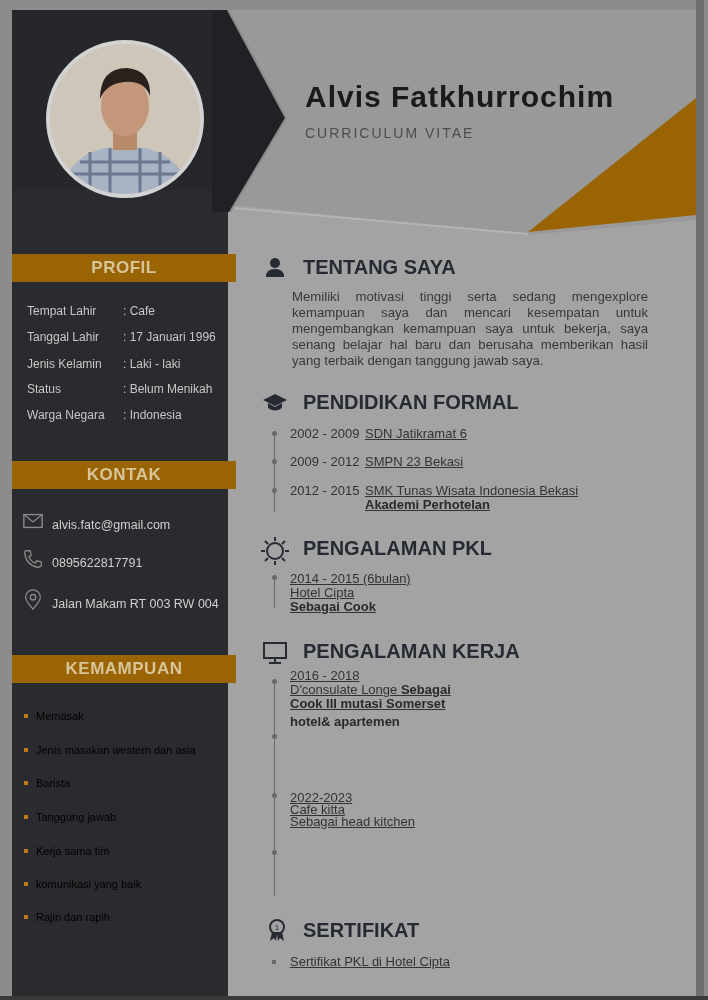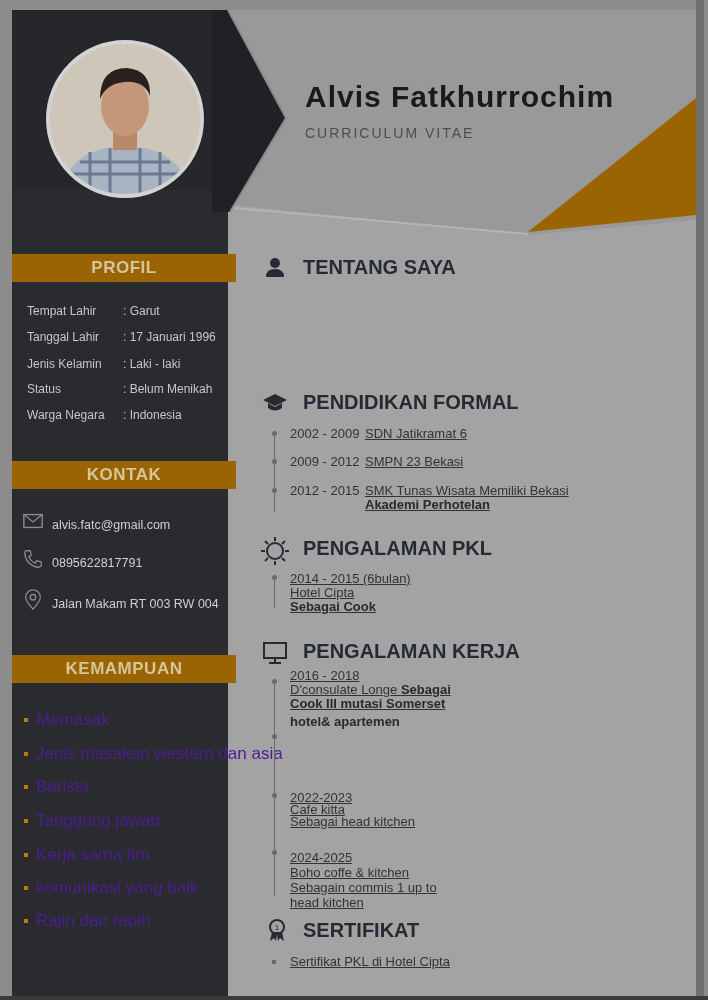--- a/index.html
+++ b/index.html
@@ -33,21 +33,21 @@
 
   .band {
     position: absolute; left: 0; width: 224px; height: 28px; background: #9a6402;
     color: #d6c49a; font-weight: bold; font-size: 17px; text-align: center; line-height: 28px; letter-spacing: 0.5px;
   }
 
   .profile-row { position: absolute; left: 15px; font-size: 12px; color: #c7c7c7; white-space: nowrap; }
   .profile-row .k { display: inline-block; width: 96px; }
   .contact-row { position: absolute; left: 10px; font-size: 12.5px; color: #cfcfcf; white-space: nowrap; display: flex; align-items: flex-end; }
   .contact-row svg { width: 22px; height: 22px; margin-right: 8px; }
-  .skill { position: absolute; left: 12px; font-size: 17px; color: #4c1d95; white-space: nowrap; display: flex; align-items: center; }
+  .skill { position: absolute; left: 12px; font-size: 11px; color: #000000; white-space: nowrap; display: flex; align-items: center; }
   .skill .dot { width: 4px; height: 4px; background: #c07a10; margin-right: 8px; }
 
   .sec-title { position: absolute; font-size: 20px; font-weight: bold; color: #262a33; white-space: nowrap; }
   .sec-icon { position: absolute; width: 26px; height: 26px; }
 
   .about {
     position: absolute; left: 280px; top: 279px; width: 356px; font-size: 13.2px; line-height: 16px; color: #383838;
     text-align: justify;
   }
 
@@ -86,21 +86,21 @@
       <rect x="63" y="84" width="24" height="22" fill="#b88a6a"></rect>
       <ellipse cx="75" cy="62" rx="24" ry="30" fill="#c4967a"></ellipse>
       <path d="M50,55 Q50,24 77,24 Q101,26 100,52 Q94,36 74,38 Q56,40 50,55 Z" fill="#2a211c"></path>
     </svg>
   </div>
 
   <div class="name">Alvis Fatkhurrochim</div>
   <div class="subtitle">CURRICULUM VITAE</div>
 
   <div class="band" style="top:244px">PROFIL</div>
-  <div class="profile-row" style="top:294px"><span class="k">Tempat Lahir</span><span>: Garut</span></div>
+  <div class="profile-row" style="top:294px"><span class="k">Tempat Lahir</span><span>: Cafe</span></div>
   <div class="profile-row" style="top:320px"><span class="k">Tanggal Lahir</span><span>: 17 Januari 1996</span></div>
   <div class="profile-row" style="top:347px"><span class="k">Jenis Kelamin</span><span>: Laki - laki</span></div>
   <div class="profile-row" style="top:372px"><span class="k">Status</span><span>: Belum Menikah</span></div>
   <div class="profile-row" style="top:398px"><span class="k">Warga Negara</span><span>: Indonesia</span></div>
 
   <div class="band" style="top:451px">KONTAK</div>
   <div class="contact-row" style="top:500px">
     <svg viewBox="0 0 24 24">
         <rect x="2" y="5" width="20" height="14" fill="none" stroke="#8a8a8a" stroke-width="1.5"></rect>
         <polyline points="2,5 12,13 22,5" fill="none" stroke="#8a8a8a" stroke-width="1.5"></polyline>
@@ -149,33 +149,34 @@
   <div class="skill" style="top:901px">
       <span class="dot"></span>
       <span>Rajin dan rapih</span>
     </div>
 
   <svg class="sec-icon" style="left:250px;top:245px" viewBox="0 0 26 26">
       <circle cx="13" cy="8" r="5" fill="#262a33"></circle>
       <path d="M4,22 Q4,14 13,14 Q22,14 22,22 Z" fill="#262a33"></path>
     </svg>
   <div class="sec-title" style="left:291px;top:246px">TENTANG SAYA</div>
+  <div class="about">Memiliki motivasi tinggi serta sedang mengexplore kemampuan saya dan mencari kesempatan untuk mengembangkan kemampuan saya untuk bekerja, saya senang belajar hal baru dan berusaha memberikan hasil yang terbaik dengan tanggung jawab saya.</div>
 
   <svg class="sec-icon" style="left:250px;top:380px" viewBox="0 0 26 26">
       <polygon points="13,4 25,10 13,16 1,10" fill="#262a33"></polygon>
       <path d="M6,13 L6,18 Q13,23 20,18 L20,13 L13,17 Z" fill="#262a33"></path>
     </svg>
   <div class="sec-title" style="left:291px;top:381px">PENDIDIKAN FORMAL</div>
   <div class="tl-line" style="left:262px;top:424px;height:78px"></div>
   <div class="tl-dot" style="left:260px;top:421px"></div>
   <div class="tl-dot" style="left:260px;top:449px"></div>
   <div class="tl-dot" style="left:260px;top:478px"></div>
   <div class="tl-text" style="left:278px;top:417px"><span class="year">2002 - 2009</span><span>SDN Jatikramat 6</span></div>
   <div class="tl-text" style="left:278px;top:445px"><span class="year">2009 - 2012</span><span>SMPN 23 Bekasi</span></div>
-  <div class="tl-text" style="left:278px;top:474px"><span class="year">2012 - 2015</span><span>SMK Tunas Wisata Memiliki Bekasi</span><br><span class="year"></span><b>Akademi Perhotelan</b></div>
+  <div class="tl-text" style="left:278px;top:474px"><span class="year">2012 - 2015</span><span>SMK Tunas Wisata Indonesia Bekasi</span><br><span class="year"></span><b>Akademi Perhotelan</b></div>
 
   <svg class="sec-icon" style="left:248px;top:526px;width:30px;height:30px" viewBox="0 0 30 30">
       <circle cx="15" cy="15" r="8" fill="none" stroke="#262a33" stroke-width="2"></circle>
       <g stroke="#262a33" stroke-width="2">
         <line x1="15" y1="1" x2="15" y2="5"></line>
         <line x1="15" y1="25" x2="15" y2="29"></line>
         <line x1="1" y1="15" x2="5" y2="15"></line>
         <line x1="25" y1="15" x2="29" y2="15"></line>
         <line x1="5" y1="5" x2="8" y2="8"></line>
         <line x1="22" y1="22" x2="25" y2="25"></line>
@@ -199,21 +200,20 @@
   <div class="tl-dot" style="left:260px;top:724px"></div>
   <div class="tl-dot" style="left:260px;top:783px"></div>
   <div class="tl-dot" style="left:260px;top:840px"></div>
   <div class="tl-text" style="left:278px;top:659px;line-height:14px">
     <span>2016 - 2018</span><br>
     <span>D'consulate Longe </span><b>Sebagai</b><br>
     <b>Cook III mutasi Somerset</b><br>
     <b style="display:inline-block;margin-top:4px">hotel&amp; apartemen</b>
   </div>
   <div class="tl-text" style="left:278px;top:782px;line-height:12px"><span>2022-2023</span><br><span>Cafe kitta</span><br><span>Sebagai head kitchen</span></div>
-  <div class="tl-text" style="left:278px;top:840px;line-height:15px"><span>2024-2025</span><br><span>Boho coffe &amp; kitchen</span><br><span>Sebagain commis 1 up to</span><br><span>head kitchen</span></div>
 
   <svg class="sec-icon" style="left:252px;top:907px" viewBox="0 0 26 26">
       <circle cx="13" cy="10" r="7" fill="none" stroke="#262a33" stroke-width="2"></circle>
       <path d="M8,15 L6,24 L10,21 L12,24 L13,17 L14,24 L16,21 L20,24 L18,15" fill="#262a33"></path>
       <text x="13" y="13" font-size="8" text-anchor="middle" fill="#262a33" font-family="Liberation Sans, sans-serif">1</text>
     </svg>
   <div class="sec-title" style="left:291px;top:909px">SERTIFIKAT</div>
   <div class="tl-dot" style="left:260px;top:950px;border-radius:0;width:4px;height:4px"></div>
   <div class="tl-text" style="left:278px;top:945px">Sertifikat PKL di Hotel Cipta</div>
 </div>

